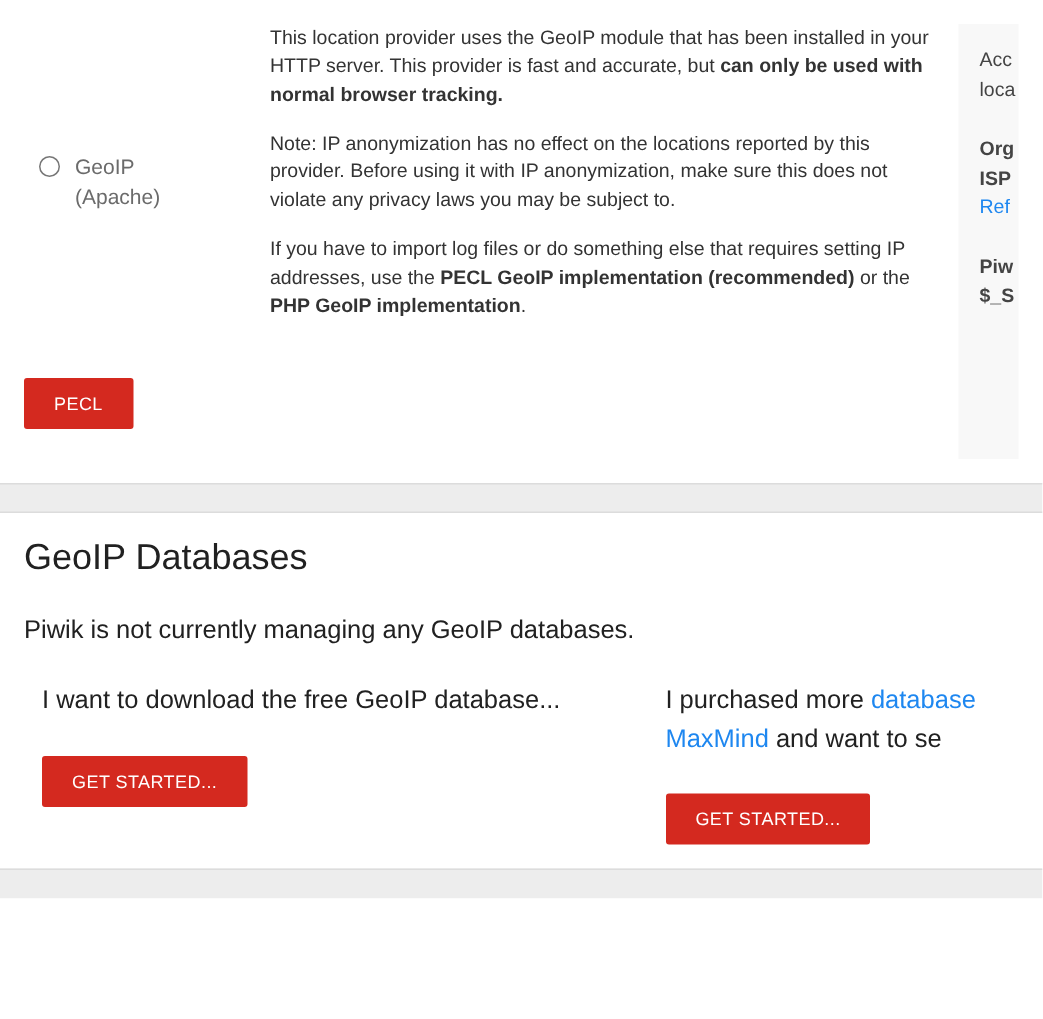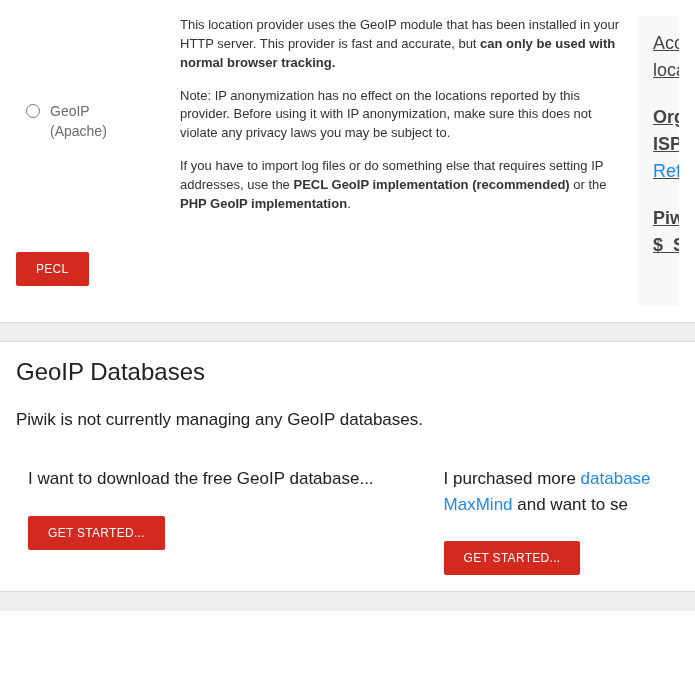--- a/index.html
+++ b/index.html
@@ -53,26 +53,25 @@
     }
     .provider-desc p {
       margin-bottom: 14px;
     }
     .side-panel {
       background: #f8f8f8;
       padding: 14px 0 14px 14px;
       width: 40px;
       min-height: 290px;
       flex-shrink: 0;
-      font-size: 18px;
+      font-size: 13px;
       color: #444;
       line-height: 1.5;
       overflow: hidden;
       white-space: nowrap;
-      text-decoration: underline;
     }
     .side-block { margin-bottom: 20px; }
     .side-link { color: #1e87f0; }
     .top-section {
       display: flex;
       gap: 10px;
     }
     .top-main { flex: 1; }
     .btn-red {
       background: #d4291f;
@@ -94,21 +93,21 @@
     }
     .section-title {
       font-size: 24px;
       font-weight: 400;
       color: #212121;
       margin-bottom: 24px;
     }
     .status-text {
       font-size: 17px;
       color: #212121;
-      margin-bottom: 36px;
+      margin-bottom: 24px;
     }
     .columns {
       display: flex;
       gap: 70px;
     }
     .col {
       flex-shrink: 0;
     }
     .col-title {
       font-size: 17px;

